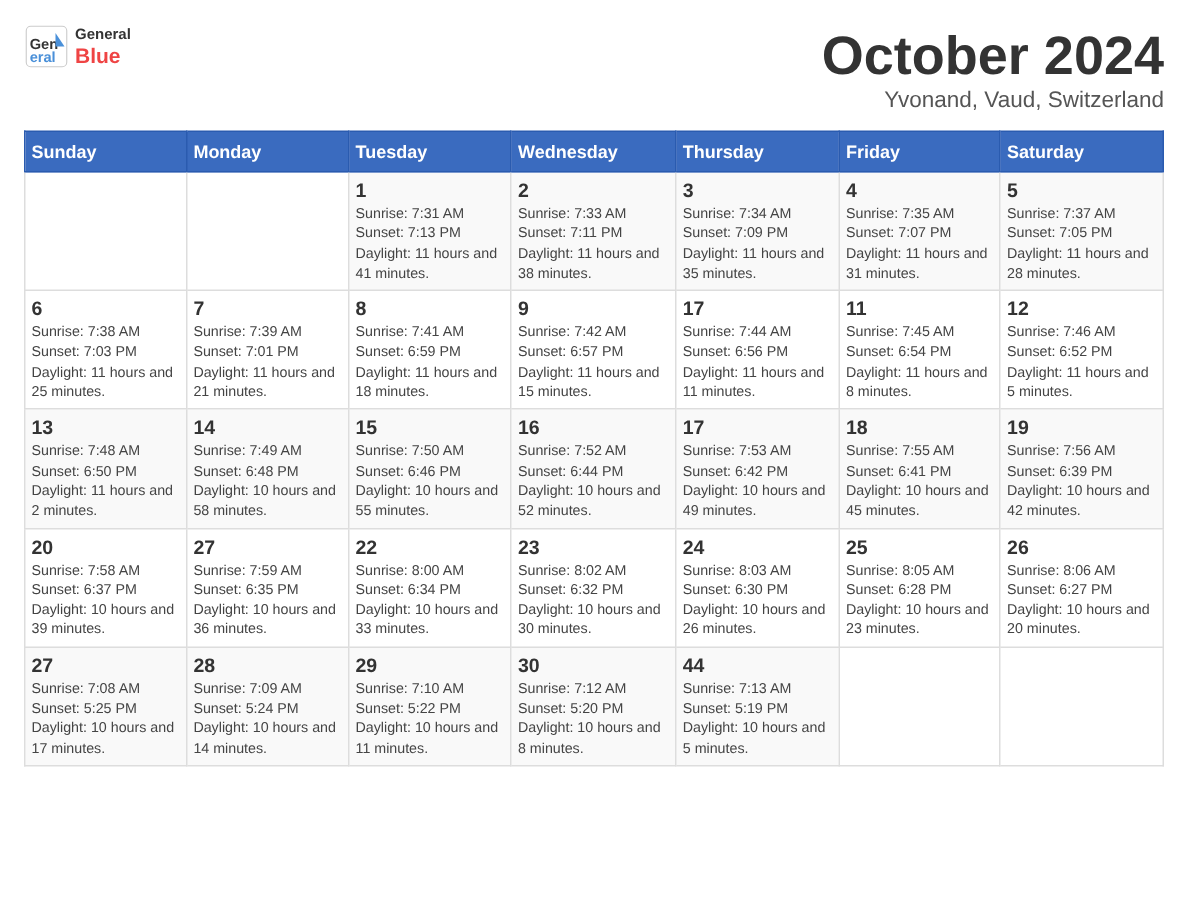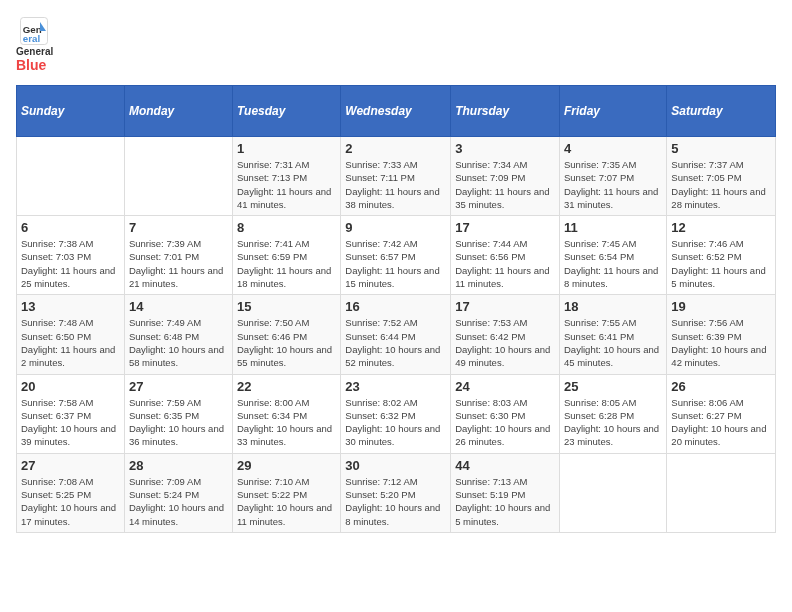--- a/index.html
+++ b/index.html
@@ -11,22 +11,21 @@
       padding: 16px;
     }
     .header {
       display: flex;
       justify-content: space-between;
       align-items: flex-start;
       margin-bottom: 12px;
     }
     .logo {
       display: flex;
-      align-items: flex-end;
-      flex-direction: column;
+      align-items: center;
     }
     .logo-icon {
       width: 30px;
       height: 30px;
       margin-right: 4px;
     }
     .title-block {
       text-align: right;
     }
     .month-title {
@@ -41,26 +40,25 @@
     table {
       width: 100%;
       border-collapse: collapse;
       font-size: 10px;
     }
     thead tr {
       background-color: #3a6bbf;
       color: #fff;
     }
     thead th {
-      padding: 18px 4px;
+      padding: 6px 4px;
       text-align: left;
       font-size: 12px;
       font-weight: bold;
       border: 1px solid #2a5baf;
-      font-style: italic;
     }
     tbody tr {
       border-bottom: 1px solid #ccc;
     }
     tbody td {
       vertical-align: top;
       padding: 4px;
       border: 1px solid #ddd;
       min-height: 80px;
       width: 113px;
@@ -94,20 +92,24 @@
       <rect x="2" y="2" width="36" height="36" rx="4" fill="#fff" stroke="#ccc" stroke-width="1"></rect>
       <text x="5" y="22" font-size="13" font-weight="bold" fill="#333" font-family="Arial">Gen</text>
       <text x="5" y="34" font-size="13" font-weight="bold" fill="#4a90d9" font-family="Arial">eral</text>
       <polygon points="28,8 36,20 28,20" fill="#4a90d9"></polygon>
     </svg>
     <div>
       <div style="font-size:10px;font-weight:bold;color:#333;">General</div>
       <div style="font-size:14px;font-weight:bold;color:#ef4444;">Blue</div>
     </div>
   </div>
+  <div class="title-block">
+    <div class="month-title">October 2024</div>
+    <div class="location">Yvonand, Vaud, Switzerland</div>
+  </div>
 </div>
 
 <table>
   <thead>
     <tr>
     <th>Sunday</th>
         <th>Monday</th>
         <th>Tuesday</th>
         <th>Wednesday</th>
         <th>Thursday</th>

